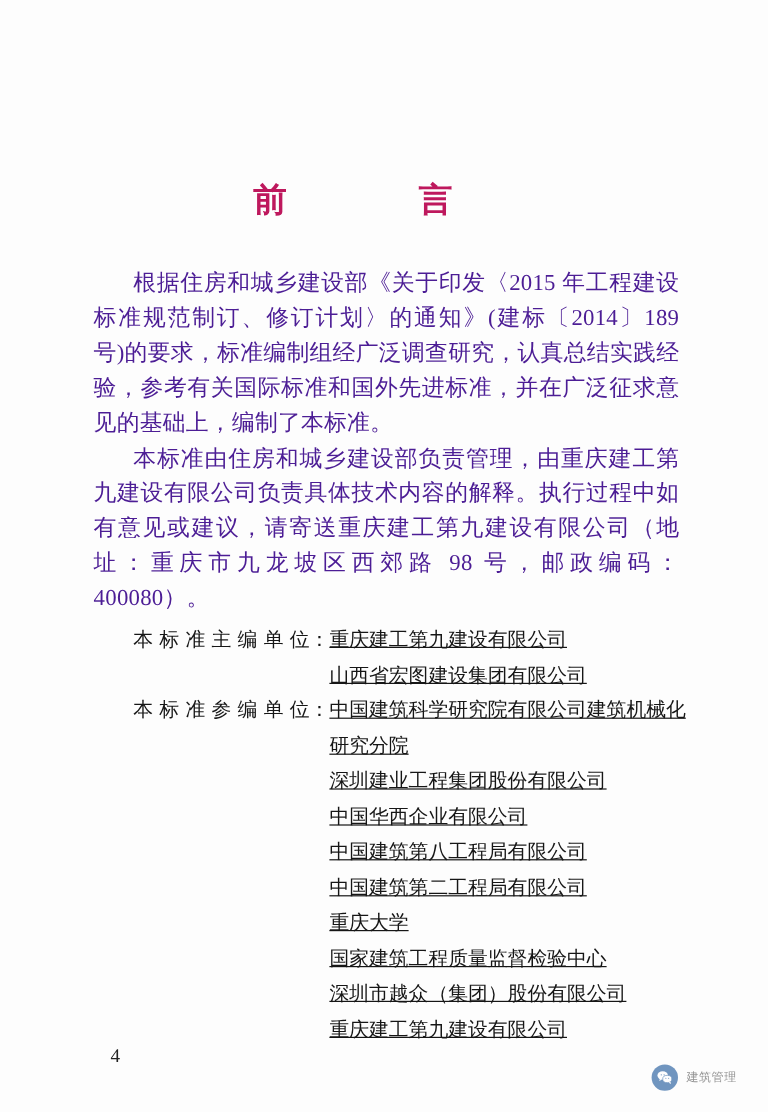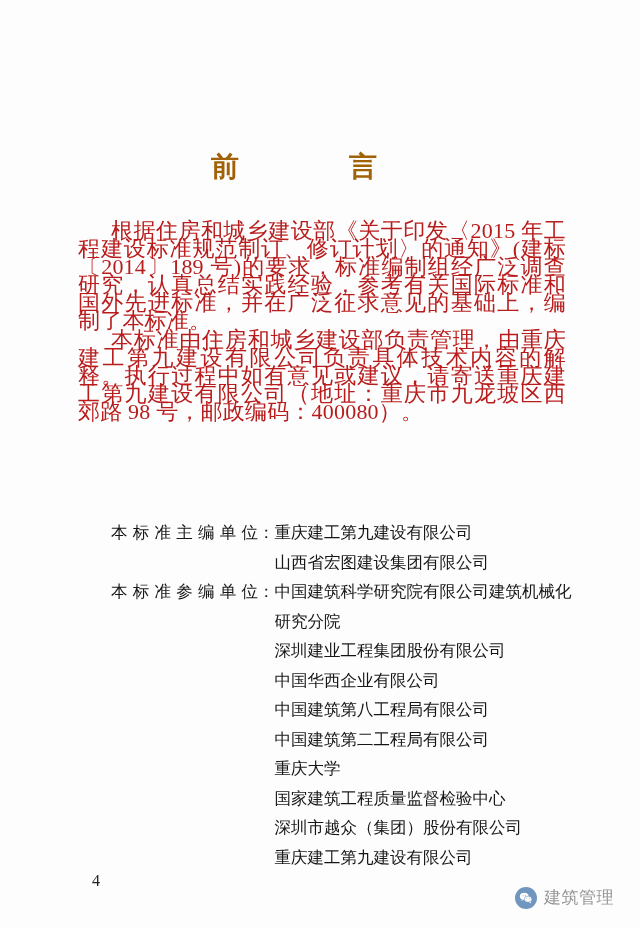--- a/index.html
+++ b/index.html
@@ -23,37 +23,37 @@
   .title {
     position: absolute;
     top: 148px;
     left: 0;
     width: 588px;
     text-align: center;
     font-size: 28px;
     font-weight: bold;
     letter-spacing: 18px;
     text-indent: 18px;
-    color: #a16207;
+    color: #be185d;
     font-family: "Liberation Serif", "DejaVu Serif", serif;
   }
   .body-block {
     position: absolute;
     top: 222px;
     left: 78px;
     width: 488px;
   }
   .para {
-    font-size: 22px;
-    line-height: 18px;
+    font-size: 19px;
+    line-height: 29px;
     text-align: justify;
     text-justify: inter-ideograph;
     margin: 0 0 0 0;
     text-indent: 33px;
-    color: #b91c1c;
+    color: #4c1d95;
     letter-spacing: 0.2px;
   }
   .para + .para {
     margin-top: 1px;
   }
   .credits {
     position: absolute;
     top: 518px;
     left: 78px;
     width: 500px;
@@ -70,20 +70,21 @@
     width: 180px;
     flex: 0 0 180px;
     text-align: justify;
     text-align-last: justify;
     padding-left: 33px;
     box-sizing: border-box;
     white-space: nowrap;
   }
   .credit-values {
     flex: 1 1 auto;
+    text-decoration: underline;
   }
   .credit-value {
     display: block;
     white-space: nowrap;
   }
   .credit-value.wrap {
     white-space: normal;
     width: 300px;
   }
   .page-number {
@@ -107,21 +108,21 @@
     width: 22px;
     height: 22px;
     border-radius: 50%;
     background: #3b6ea8;
     display: flex;
     align-items: center;
     justify-content: center;
   }
   .wm-logo svg { display: block; }
   .wm-text {
-    font-size: 17px;
+    font-size: 10px;
     color: #6d6d6d;
     font-family: Liberation Serif, serif;
     letter-spacing: 0.5px;
   }
 </style>
 </head>
 <body>
 
 <div class="page">
 

